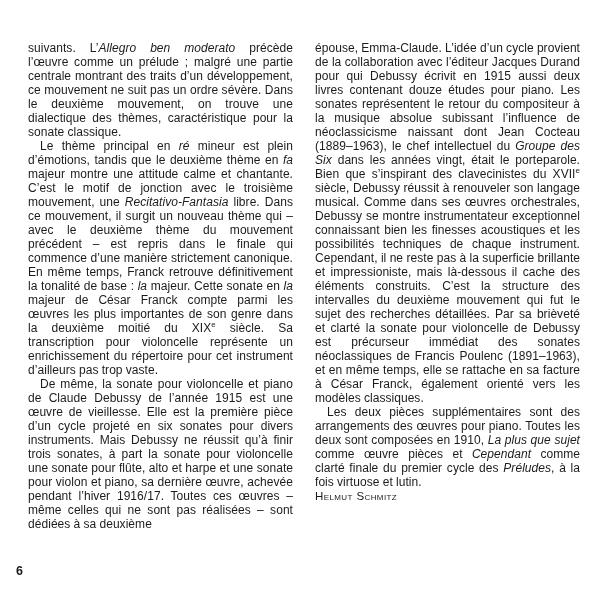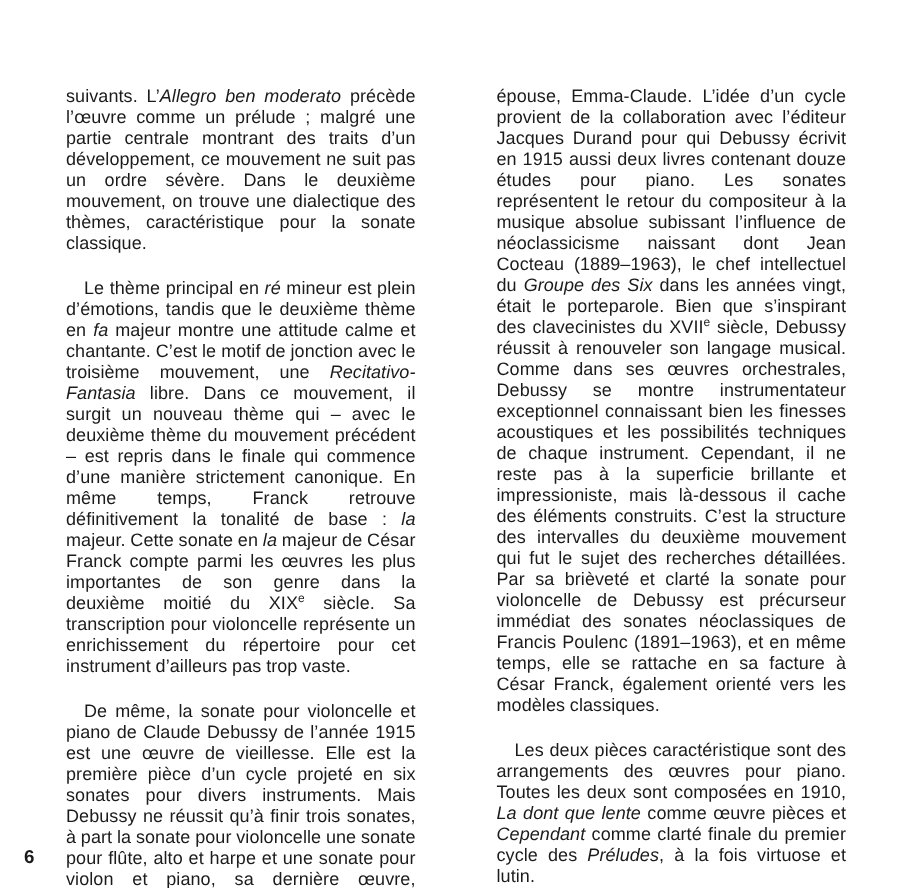--- a/index.html
+++ b/index.html
@@ -20,21 +20,21 @@
     position: absolute;
     left: 28px;
     top: 41px;
     display: flex;
     gap: 22px;
   }
   .column {
     width: 265px;
   }
   p.para {
-    margin: 16px;
+    margin: 0;
     font-size: 12px;
     line-height: 14px;
     text-align: justify;
     letter-spacing: 0.05px;
     word-spacing: -0.2px;
   }
   p.para.indent {
     text-indent: 12px;
   }
   p.para i {
@@ -66,17 +66,18 @@
 
 <div class="page">
   <div class="text-columns">
     <div class="column">
         <p class="para"><span>suivants. L’</span><i>Allegro ben moderato</i><span> précède l’œuvre comme un prélude ; malgré une partie centrale montrant des traits d’un développement, ce mouvement ne suit pas un ordre sévère. Dans le deuxième mouvement, on trouve une dialectique des thèmes, caractéristique pour la sonate classique.</span></p>
         <p class="para indent"><span>Le thème principal en </span><i>ré</i><span> mineur est plein d’émotions, tandis que le deuxième thème en </span><i>fa</i><span> majeur montre une attitude calme et chantante. C’est le motif de jonction avec le troisième mouvement, une </span><i>Recitativo-Fantasia</i><span> libre. Dans ce mouvement, il surgit un nouveau thème qui – avec le deuxième thème du mouvement précédent – est repris dans le finale qui commence d’une manière strictement canonique. En même temps, Franck retrouve définitivement la tonalité de base : </span><i>la</i><span> majeur. Cette sonate en </span><i>la</i><span> majeur de César Franck compte parmi les œuvres les plus importantes de son genre dans la deuxième moitié du XIX</span><sup>e</sup><span> siècle. Sa transcription pour violoncelle représente un enrichissement du répertoire pour cet instrument d’ailleurs pas trop vaste.</span></p>
         <p class="para indent"><span>De même, la sonate pour violoncelle et piano de Claude Debussy de l’année 1915 est une œuvre de vieillesse. Elle est la première pièce d’un cycle projeté en six sonates pour divers instruments. Mais Debussy ne réussit qu’à finir trois sonates, à part la sonate pour violoncelle une sonate pour flûte, alto et harpe et une sonate pour violon et piano, sa dernière œuvre, achevée pendant l’hiver 1916/17. Toutes ces œuvres – même celles qui ne sont pas réalisées – sont dédiées à sa deuxième</span></p>
       </div>
     <div class="column">
     <p class="para"><span>épouse, Emma-Claude. L’idée d’un cycle provient de la collaboration avec l’éditeur Jacques Durand pour qui Debussy écrivit en 1915 aussi deux livres contenant douze études pour piano. Les sonates représentent le retour du compositeur à la musique absolue subissant l’influence de néoclassicisme naissant dont Jean Cocteau (1889–1963), le chef intellectuel du </span><i>Groupe des Six</i><span> dans les années vingt, était le porteparole. Bien que s’inspirant des clavecinistes du XVII</span><sup>e</sup><span> siècle, Debussy réussit à renouveler son langage musical. Comme dans ses œuvres orchestrales, Debussy se montre instrumentateur exceptionnel connaissant bien les finesses acoustiques et les possibilités techniques de chaque instrument. Cependant, il ne reste pas à la superficie brillante et impressioniste, mais là-dessous il cache des éléments construits. C’est la structure des intervalles du deuxième mouvement qui fut le sujet des recherches détaillées. Par sa brièveté et clarté la sonate pour violoncelle de Debussy est précurseur immédiat des sonates néoclassiques de Francis Poulenc (1891–1963), et en même temps, elle se rattache en sa facture à César Franck, également orienté vers les modèles classiques.</span></p>
-        <p class="para indent"><span>Les deux pièces caractéristique sont des arrangements des œuvres pour piano. Toutes les deux sont composées en 1910, </span><i>La dont que lente</i><span> comme œuvre pièces et </span><i>Cependant</i><span> comme clarté finale du premier cycle des </span><i>Préludes</i><span>, à la fois virtuose et lutin.</span></p>
+        <p class="para indent"><span>Les deux pièces supplémentaires sont des arrangements des œuvres pour piano. Toutes les deux sont composées en 1910, </span><i>La plus que sujet</i><span> comme œuvre pièces et </span><i>Cependant</i><span> comme clarté finale du premier cycle des </span><i>Préludes</i><span>, à la fois virtuose et lutin.</span></p>
+        <p class="signature">Helmut Schmitz</p>
       </div>
   </div>
   <div class="page-number">6</div>
 </div>
 
 </body></html>

